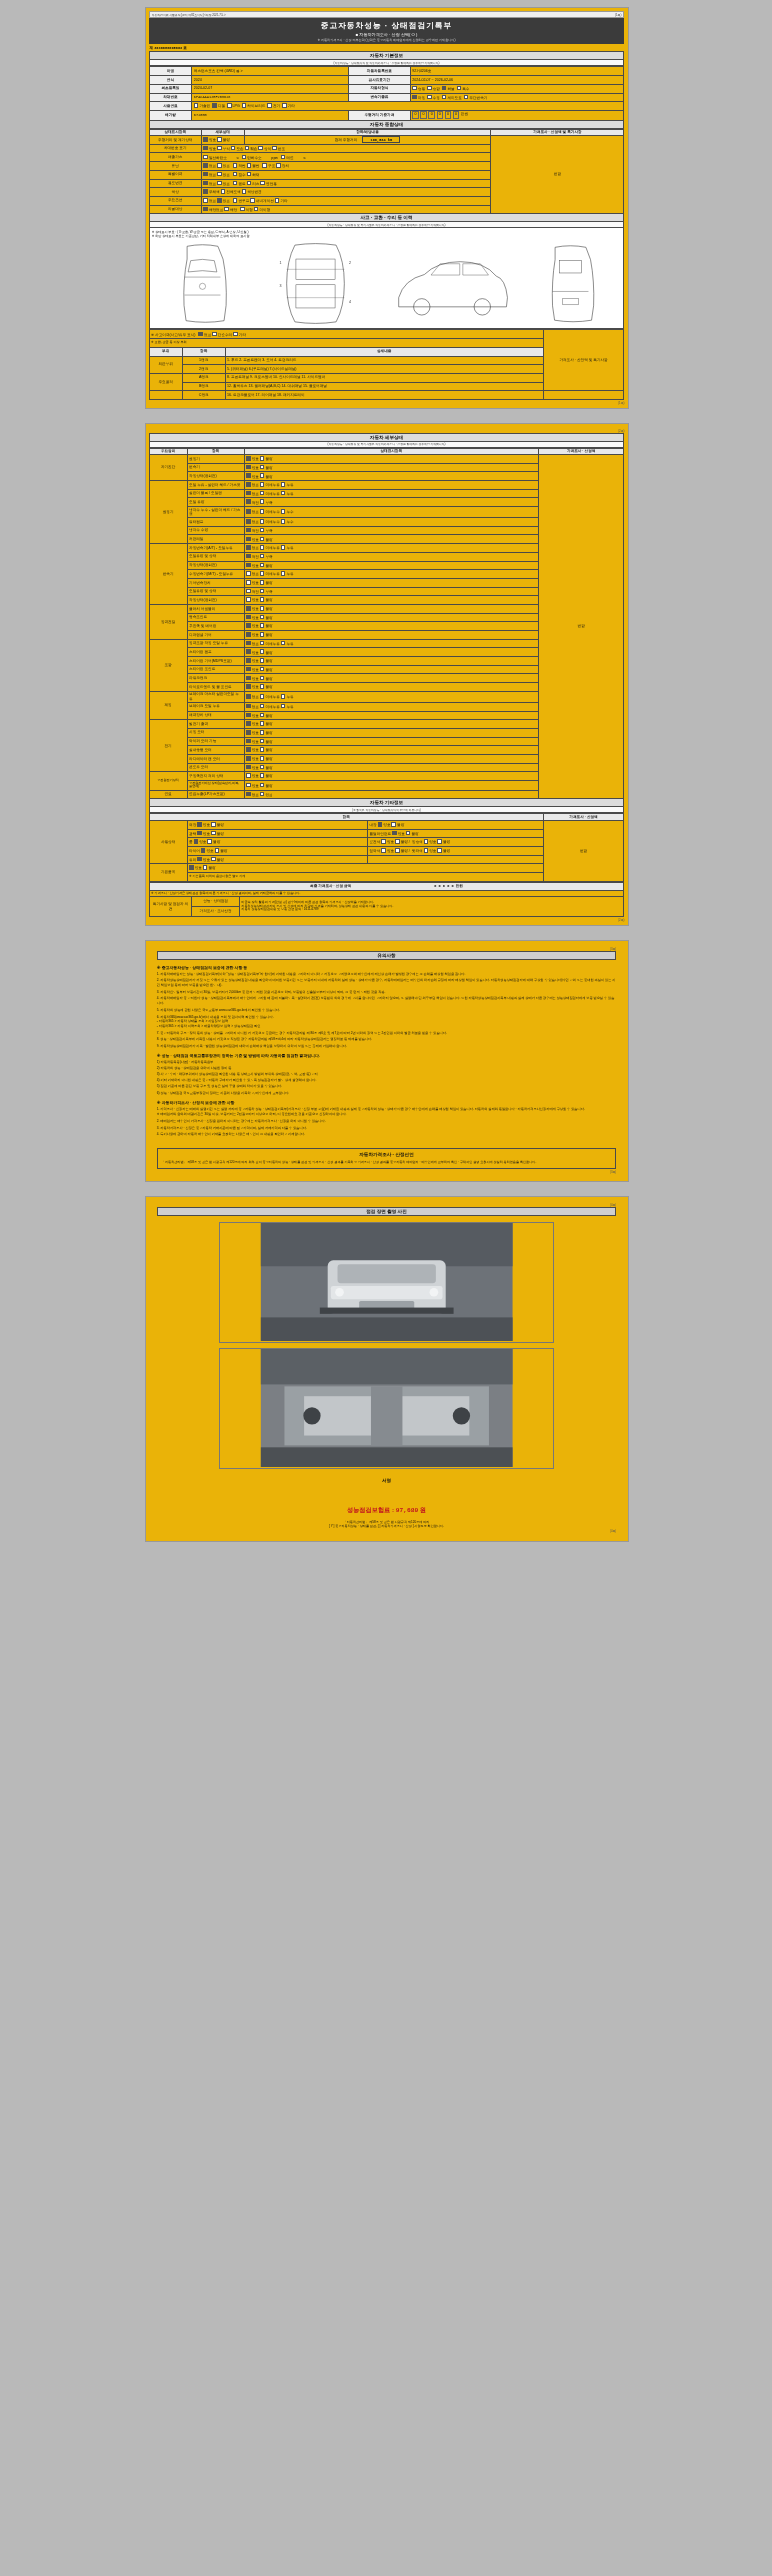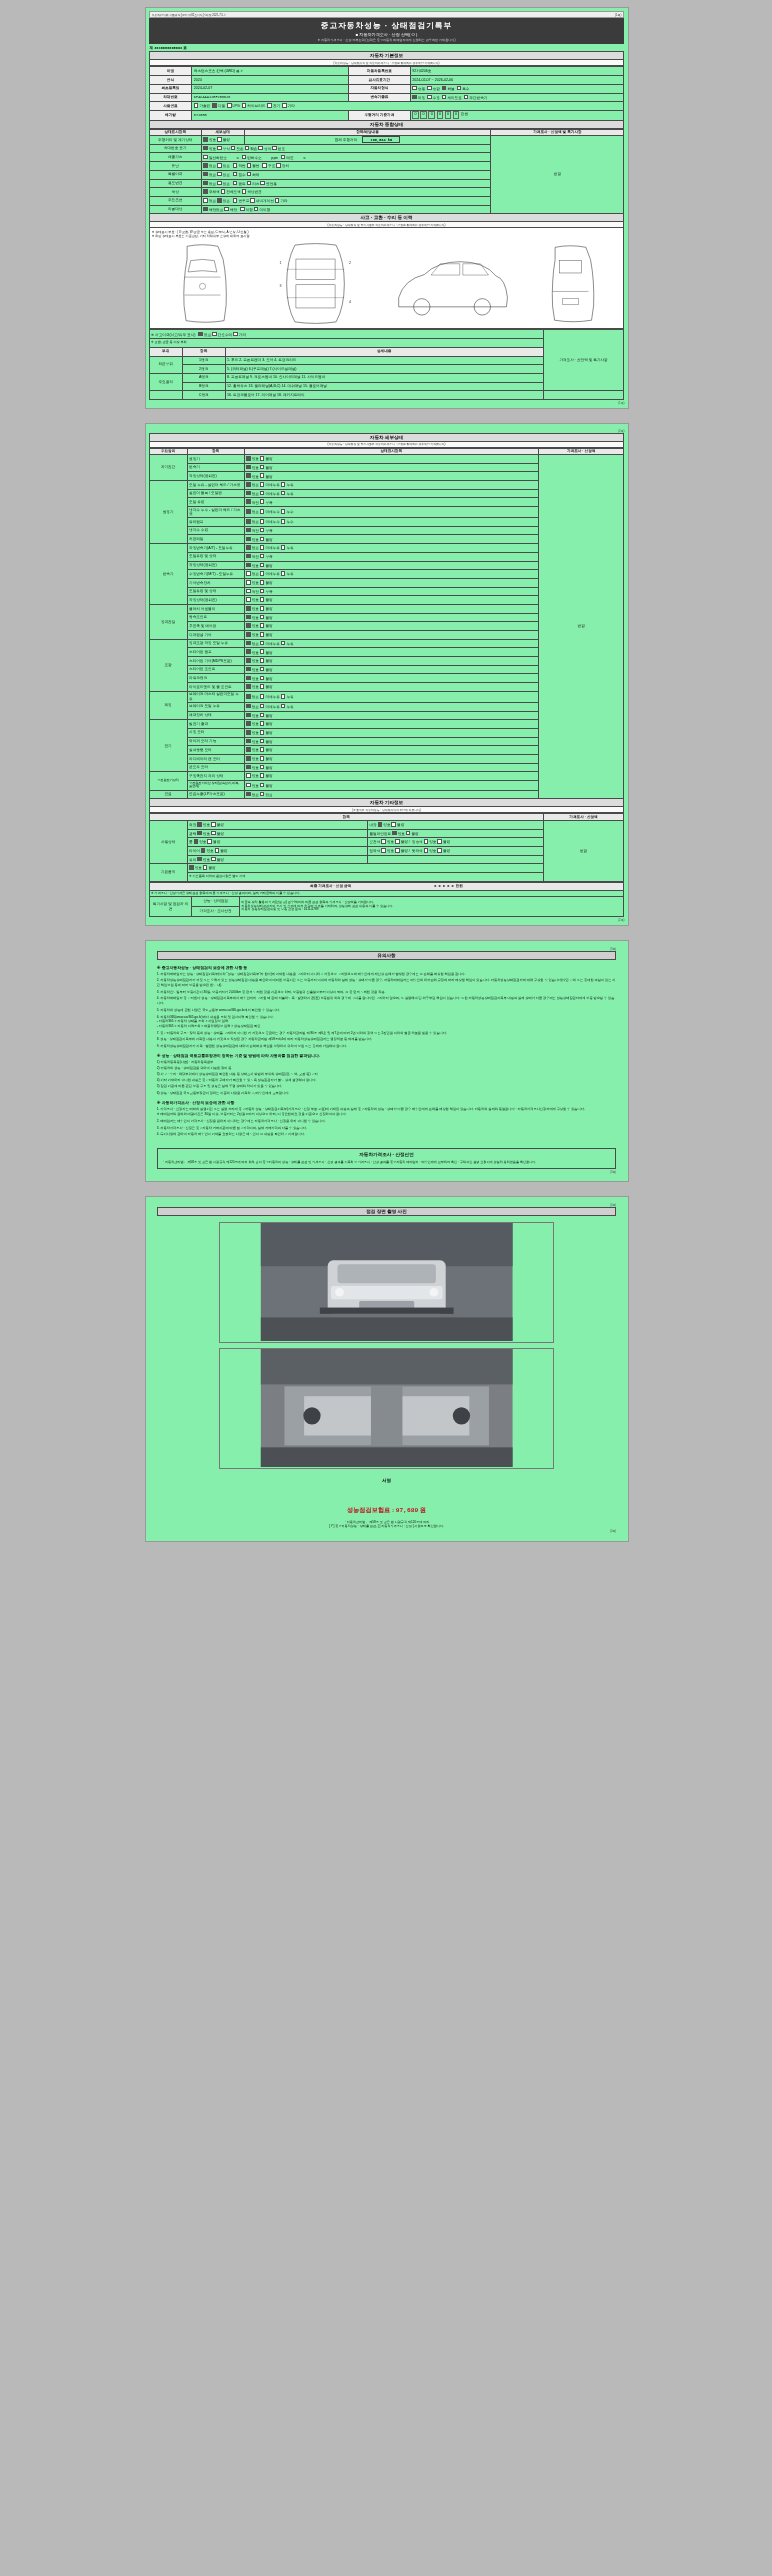--- a/index.html
+++ b/index.html
@@ -1,18 +1,18 @@
 <!DOCTYPE html>
 <html lang="ko" style="font-size:8.2px"><head>
 <meta charset="utf-8">
 <style>
   html,body{margin:0;padding:0;background:#b9b9b9;}
   body{font-family:"Liberation Sans","DejaVu Sans",sans-serif;font-size:3.6px;color:#111;}
   .page{width:773px;margin:0 auto;position:relative;}
-  .sheet{background:#86efac;border:0.5px solid #999;margin:0 auto;box-sizing:border-box;}
+  .sheet{background:#eab308;border:0.5px solid #999;margin:0 auto;box-sizing:border-box;}
   .sheet-wrap{padding:7.2px 0;}
   .s1{width:484px;}
   
   table{border-collapse:collapse;width:100%;}
   td,th{border:0.5px solid #4a4a4a;padding:0.5px 1.5px;vertical-align:middle;font-size:3.6px;line-height:1.25;}
   .c{text-align:center;}
   .l{text-align:left;}
   .bold{font-weight:bold;}
   .tiny{font-size:3.1px;}
   .band{background:#e9e9e9;}

